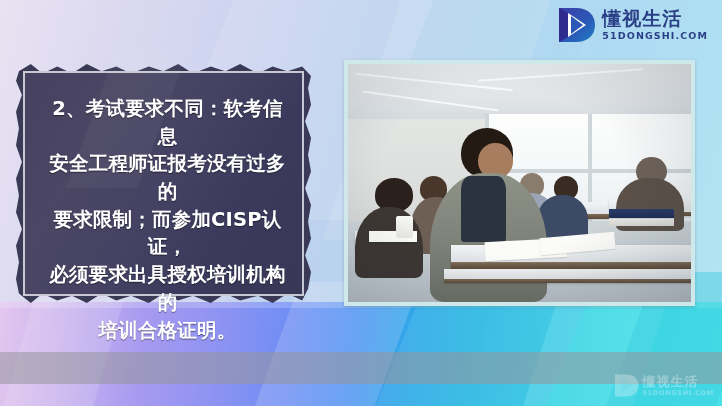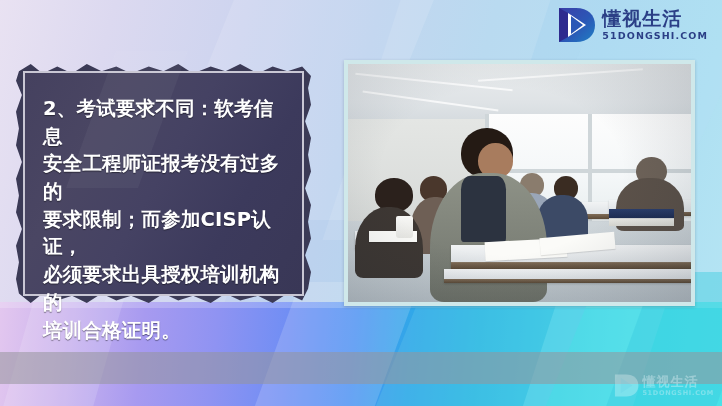--- a/index.html
+++ b/index.html
@@ -136,20 +136,21 @@
       2% 41%, 0% 34%, 1% 27%, 0% 20%, 2% 13%, 0% 7%
     );
   }
   .panel-body {
     position: absolute;
     left: 7px; top: 7px; right: 7px; bottom: 7px;
     background: linear-gradient(120deg,
       #45415f 0%, #4a4663 26%, #454263 48%, #3c3a5c 72%, #393756 100%);
     border: 2px solid #c9c7d4;
     box-sizing: border-box;
+    text-align: center;
   }
   .panel-sheen {
     position: absolute;
     left: 24%; top: -10%; width: 26%; height: 62%;
     transform: skewX(-20deg);
     background: rgba(255,255,255,0.045);
   }
   .panel-text {
     position: absolute;
     left: 18px;

